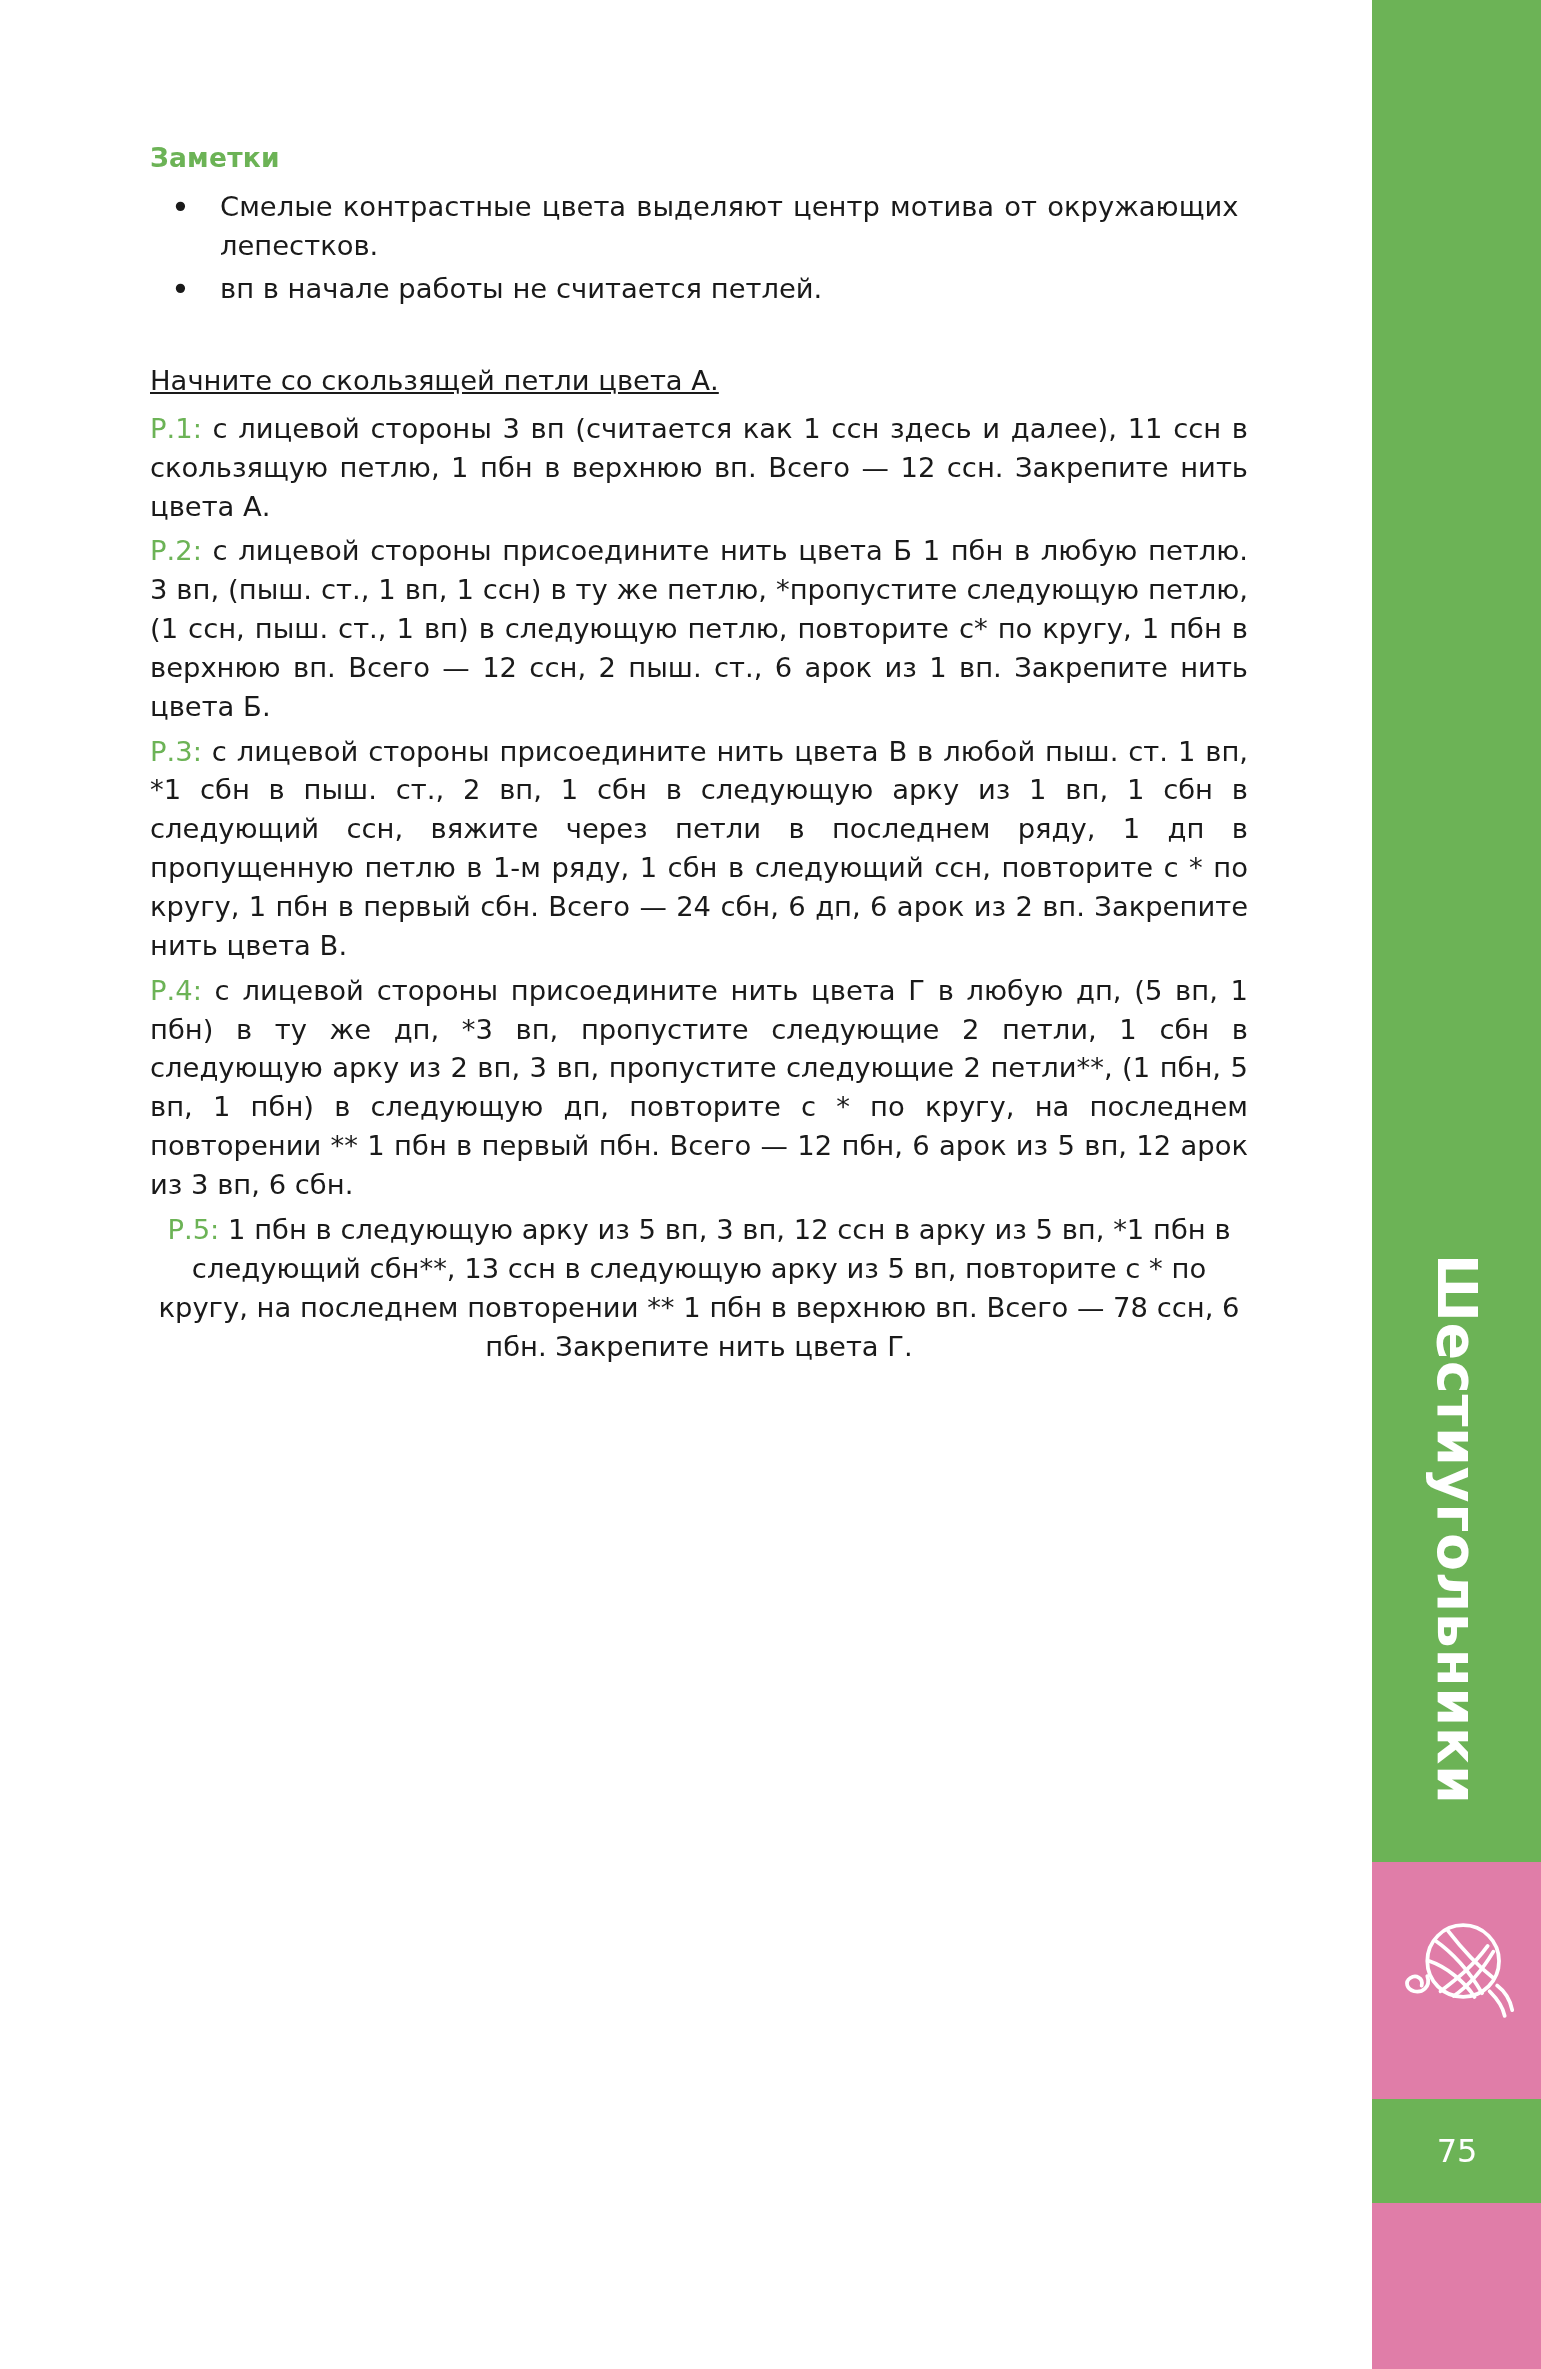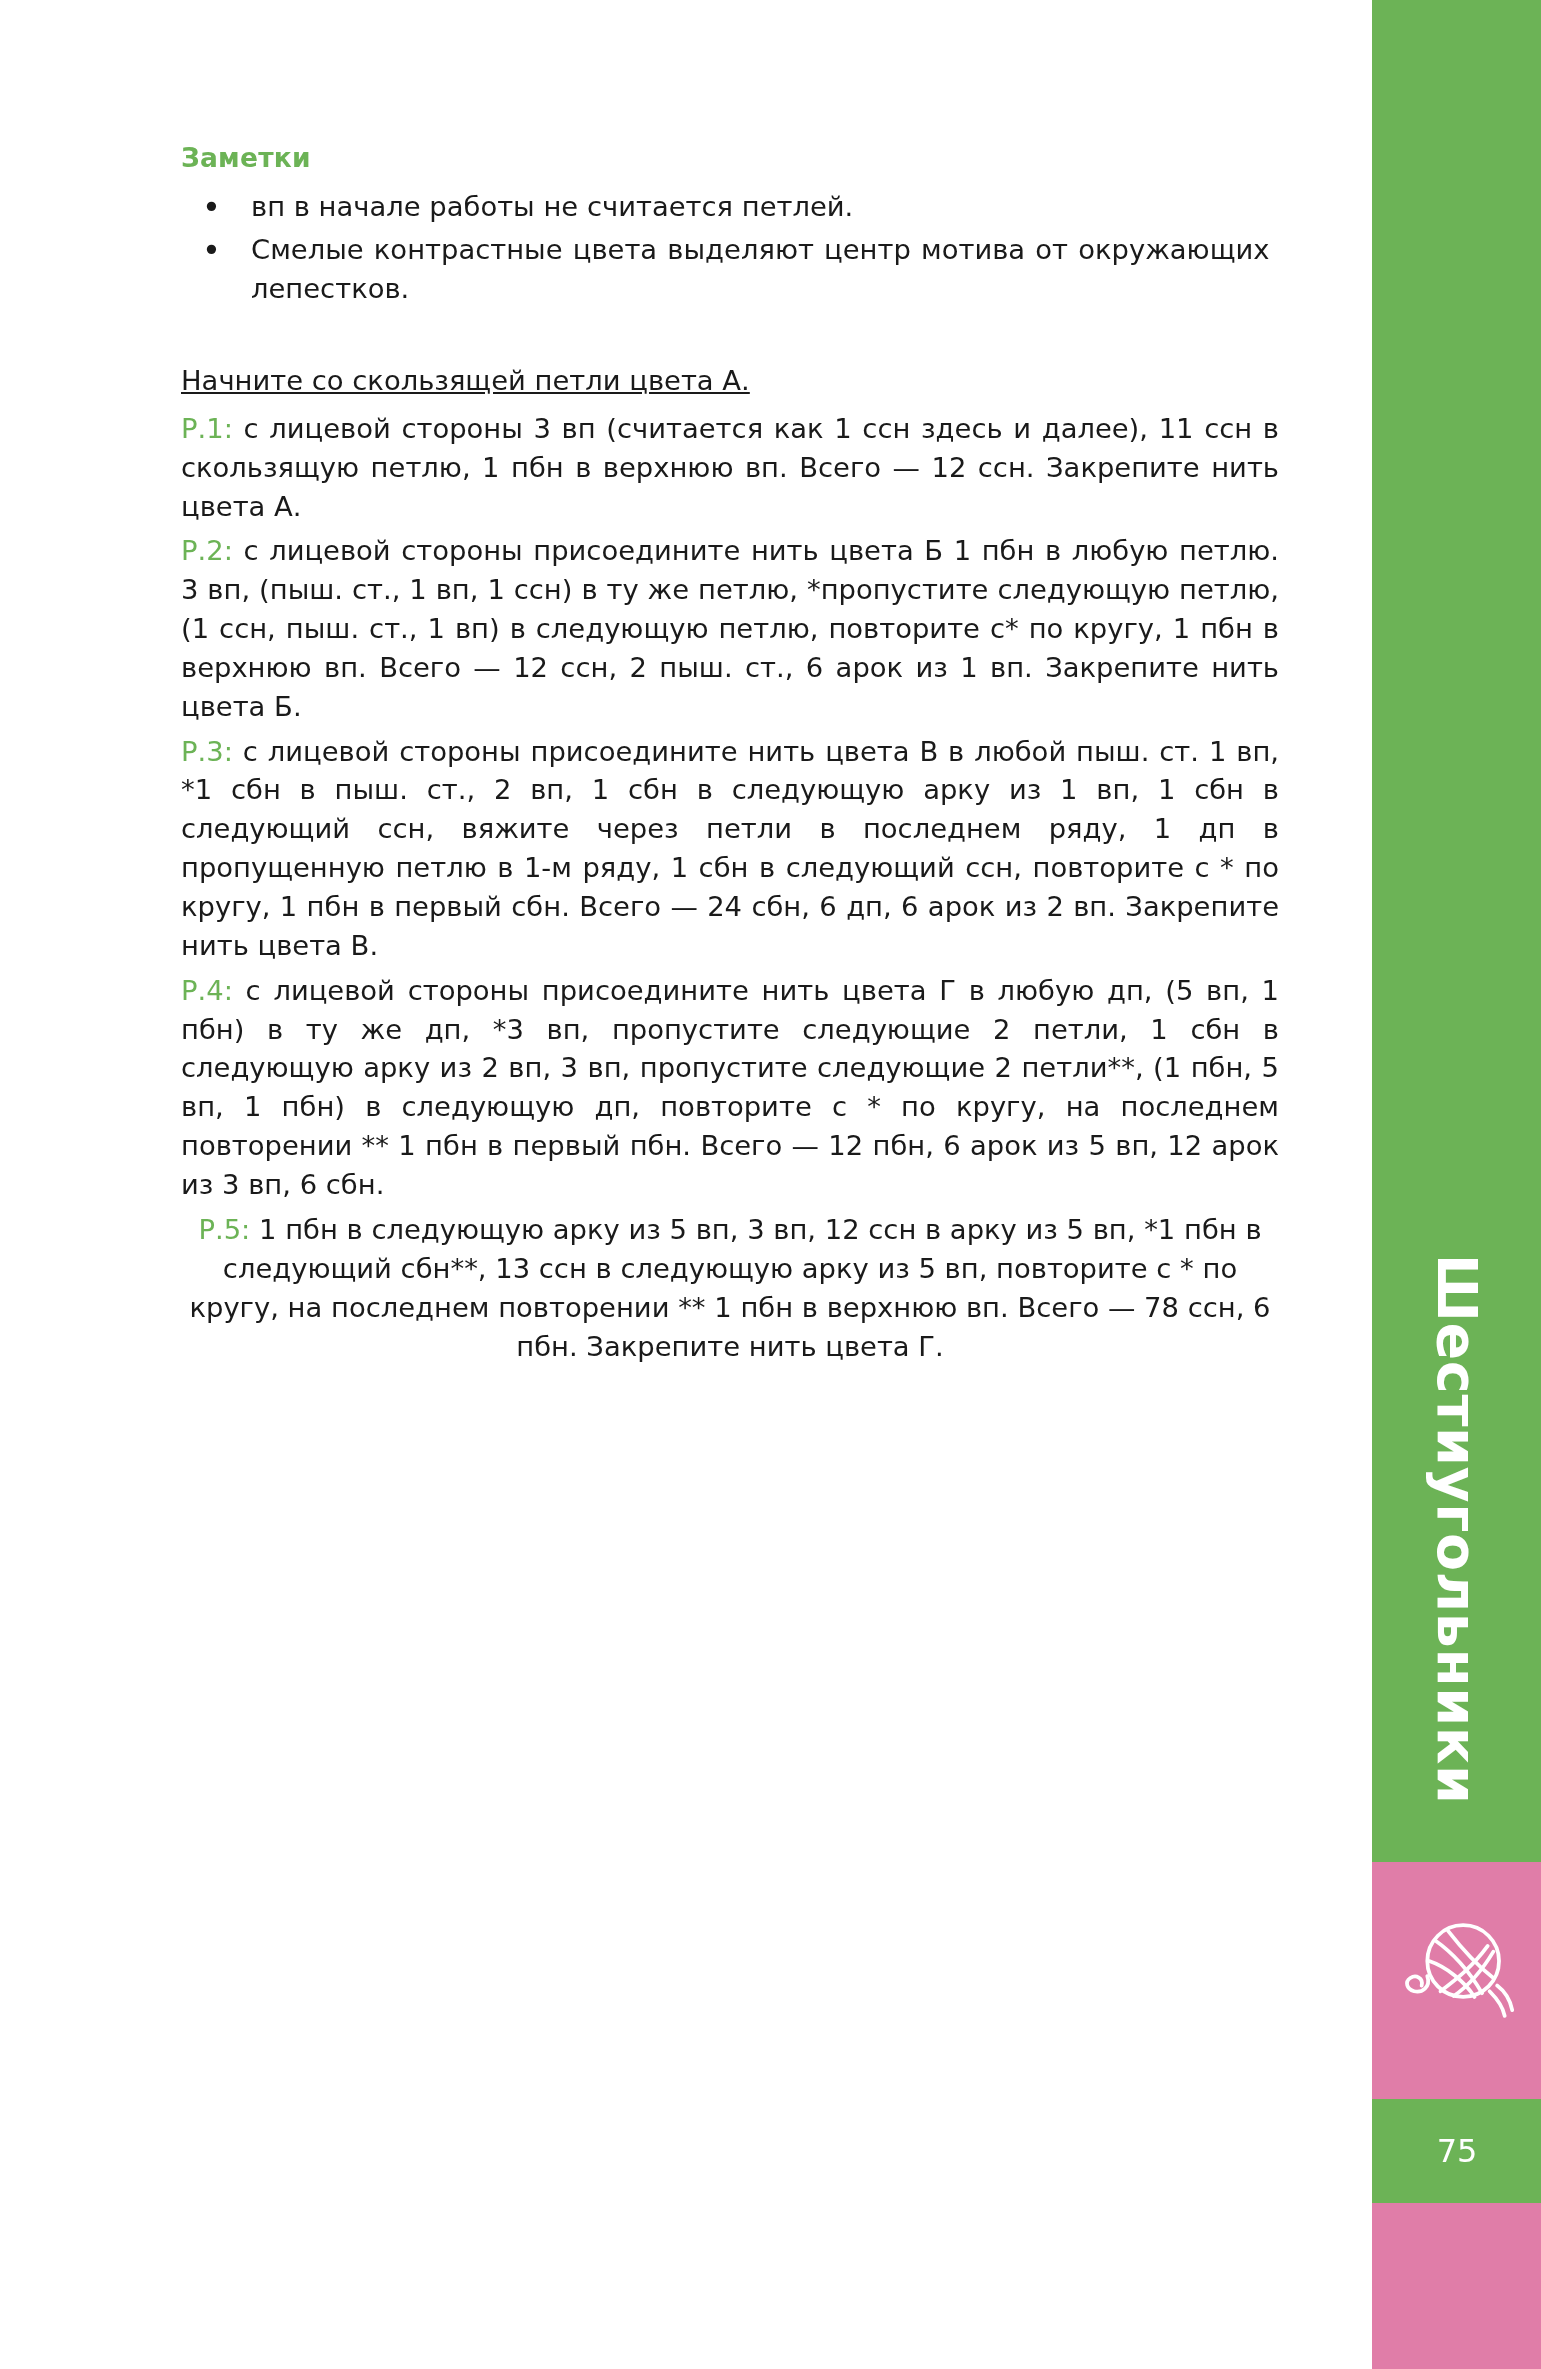--- a/index.html
+++ b/index.html
@@ -94,21 +94,21 @@
     align-items: center;
     justify-content: center;
     color: #ffffff;
     font-size: 32px;
     font-weight: normal;
   }
 
   
   .content {
     position: absolute;
-    left: 181px;
+    left: 150px;
     top: 142px;
     width: 1098px;
   }
   .notes-heading {
     color: #6cb356;
     font-weight: bold;
     font-size: 26.5px;
     margin: 0 0 15px 0;
     letter-spacing: 0.2px;
   }
@@ -191,22 +191,22 @@
     </div>
 
     <div class="page-number">75</div>
   </div>
 
   <div class="content">
 
     <p class="notes-heading">Заметки</p>
 
     <ul class="notes-list">
+      <li>Смелые контрастные цвета выделяют центр мотива от окружающих лепестков.</li>
       <li>вп в начале работы не считается петлей.</li>
-      <li>Смелые контрастные цвета выделяют центр мотива от окружающих лепестков.</li>
     </ul>
 
     <p class="intro">Начните со скользящей петли цвета А.</p>
 
     <p class="row"><span class="row-label">Р.1:</span><span> с лицевой стороны 3 вп (считается как 1 ссн здесь и далее), 11 ссн в скользящую петлю, 1 пбн в верхнюю вп. Всего — 12 ссн. Закрепите нить цвета А.</span></p>
 
     <p class="row"><span class="row-label">Р.2:</span><span> с лицевой стороны присоедините нить цвета Б 1 пбн в любую петлю. 3 вп, (пыш. ст., 1 вп, 1 ссн) в ту же петлю, *пропустите следующую петлю, (1 ссн, пыш. ст., 1 вп) в следующую петлю, повторите с* по кругу, 1 пбн в верхнюю вп. Всего — 12 ссн, 2 пыш. ст., 6 арок из 1 вп. Закрепите нить цвета Б.</span></p>
 
     <p class="row"><span class="row-label">Р.3:</span><span> с лицевой стороны присоедините нить цвета В в любой пыш. ст. 1 вп, *1 сбн в пыш. ст., 2 вп, 1 сбн в следующую арку из 1 вп, 1 сбн в следующий ссн, вяжите через петли в последнем ряду, 1 дп в пропущенную петлю в 1-м ряду, 1 сбн в следующий ссн, повторите с * по кругу, 1 пбн в первый сбн. Всего — 24 сбн, 6 дп, 6 арок из 2 вп. Закрепите нить цвета В.</span></p>
 

